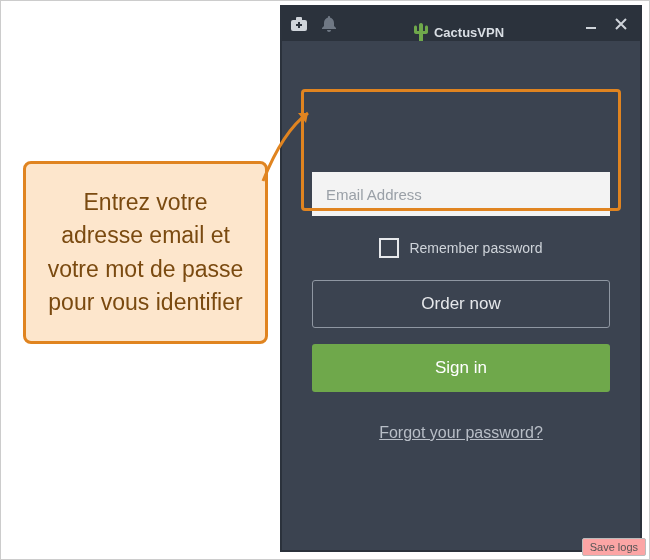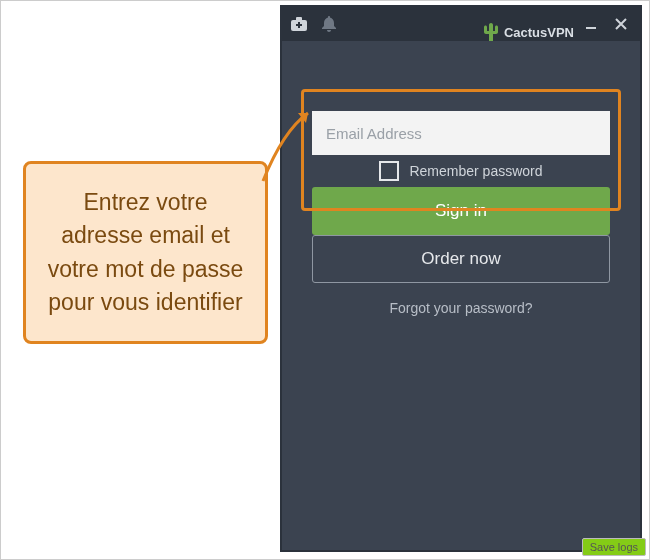--- a/index.html
+++ b/index.html
@@ -27,35 +27,37 @@
   display: flex; align-items: center;
   padding: 0 6px;
   gap: 4px;
 }
 .tb-left { display: flex; gap: 8px; align-items: center; }
 .tb-icon {
   width: 22px; height: 22px;
   display: flex; align-items: center; justify-content: center;
   color: #b8bec7;
 }
-.tb-center { flex: 1; display: flex; align-items: center; justify-content: flex-end; gap: 6px; margin-top: 16px; }
+.tb-center { flex: 1; display: flex; align-items: center; justify-content: center; gap: 6px; margin-top: 16px; }
 .brand-text { color: #d9dee4; font-size: 13px; font-weight: bold; }
 .brand-cactus svg { display: block; }
 .tb-right { display: flex; gap: 4px; align-items: center; }
 .win-btn {
   width: 26px; height: 22px;
   display: flex; align-items: center; justify-content: center;
   color: #cfd4da; font-size: 14px;
   cursor: pointer;
 }
 
 .login-body {
   flex: 1;
-  padding: 70px 30px 20px 30px;
+  padding: 90px 30px 20px 30px;
   display: flex; flex-direction: column;
+  gap: 16px;
+  margin-top: 41px;
 }
 .field {
   width: 100%; height: 44px;
   background: #f3f3f3;
   border: none;
   padding: 0 14px;
   font-size: 15px;
   color: #333;
   outline: none;
 }
@@ -80,27 +82,27 @@
 }
 .btn-primary { background: #6fa84b; color: #fff; }
 .btn-secondary {
   background: transparent; color: #e6e8eb;
   border: 1px solid #8f97a2;
 }
 .forgot {
   text-align: center; margin-top: 16px;
 }
 .forgot a {
-  color: #b8bec7; font-size: 14px;
-  cursor: pointer;
+  color: #b8bec7; font-size: 16px;
+  text-decoration: underline; cursor: pointer;
 }
 
 .save-logs {
   position: absolute; right: 3px; bottom: 3px;
-  background: #84cc16; border: 1px solid #bbb;
+  background: #fca5a5; border: 1px solid #bbb;
   font-size: 11px; padding: 2px 7px;
   color: #555; cursor: pointer;
   border-radius: 2px;
 }
 
 .callout {
   position: absolute;
   left: 22px; top: 160px;
   width: 245px;
   background: #fde6cc;
@@ -171,22 +173,22 @@
     </div>
 
     <div class="login-body">
       <input class="field" type="text" placeholder="Email Address" style="">
 
       <div class="remember-row">
         <div class="chk"></div>
         <span class="remember-label">Remember password</span>
       </div>
 
+      <button class="btn btn-secondary">Order now</button>
       <button class="btn btn-primary">Sign in</button>
-      <button class="btn btn-secondary">Order now</button>
 
       <div class="forgot">
         <a>Forgot your password?</a>
       </div>
     </div>
   </div>
 
   <div class="highlight-box"></div>
 
   <svg class="arrow-svg" width="70" height="100">

